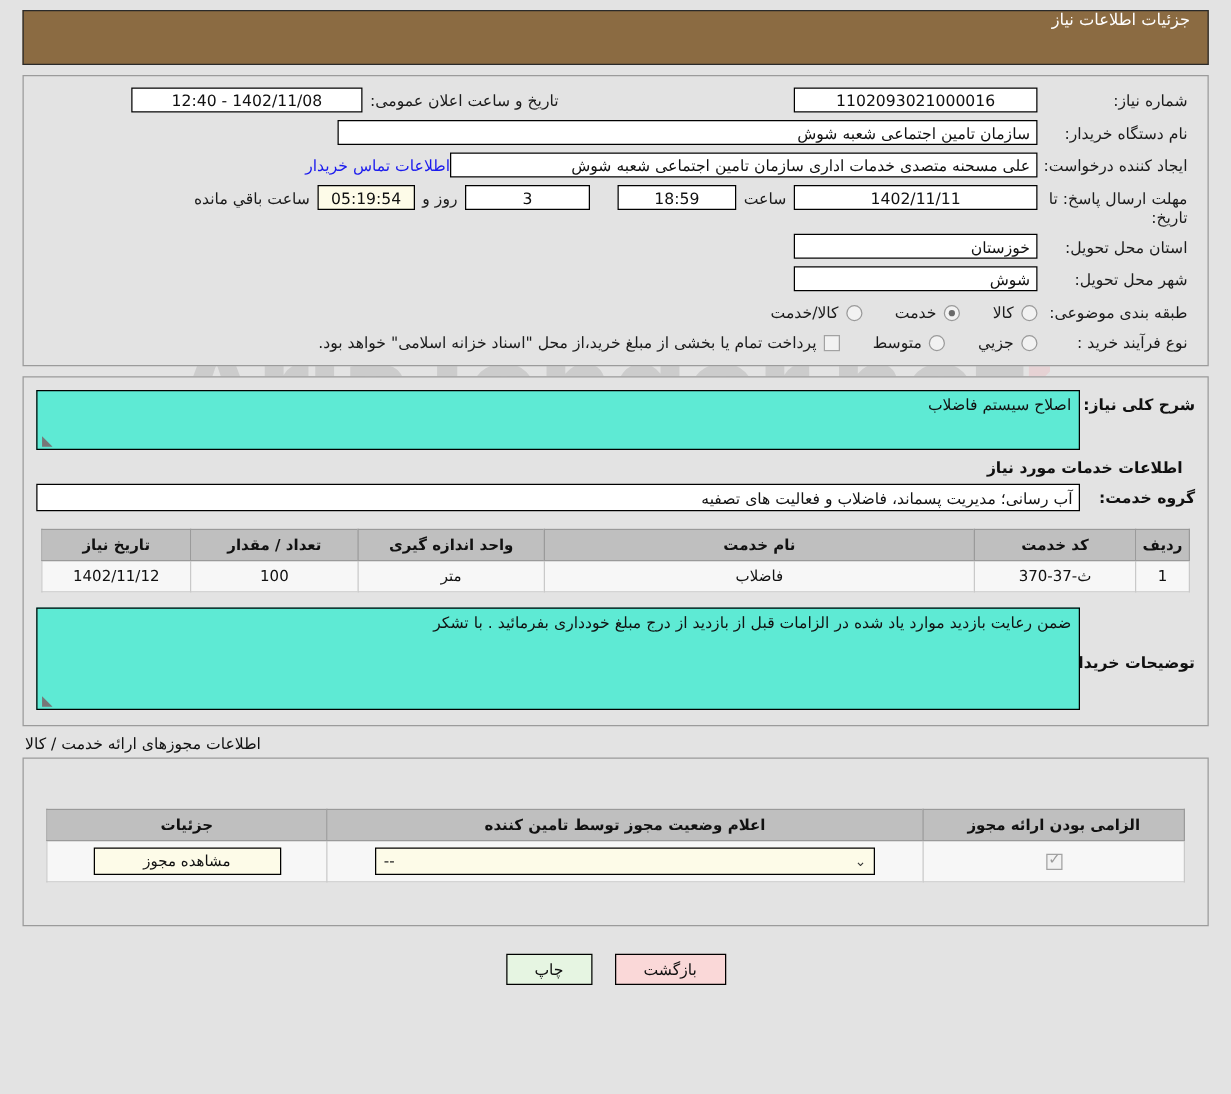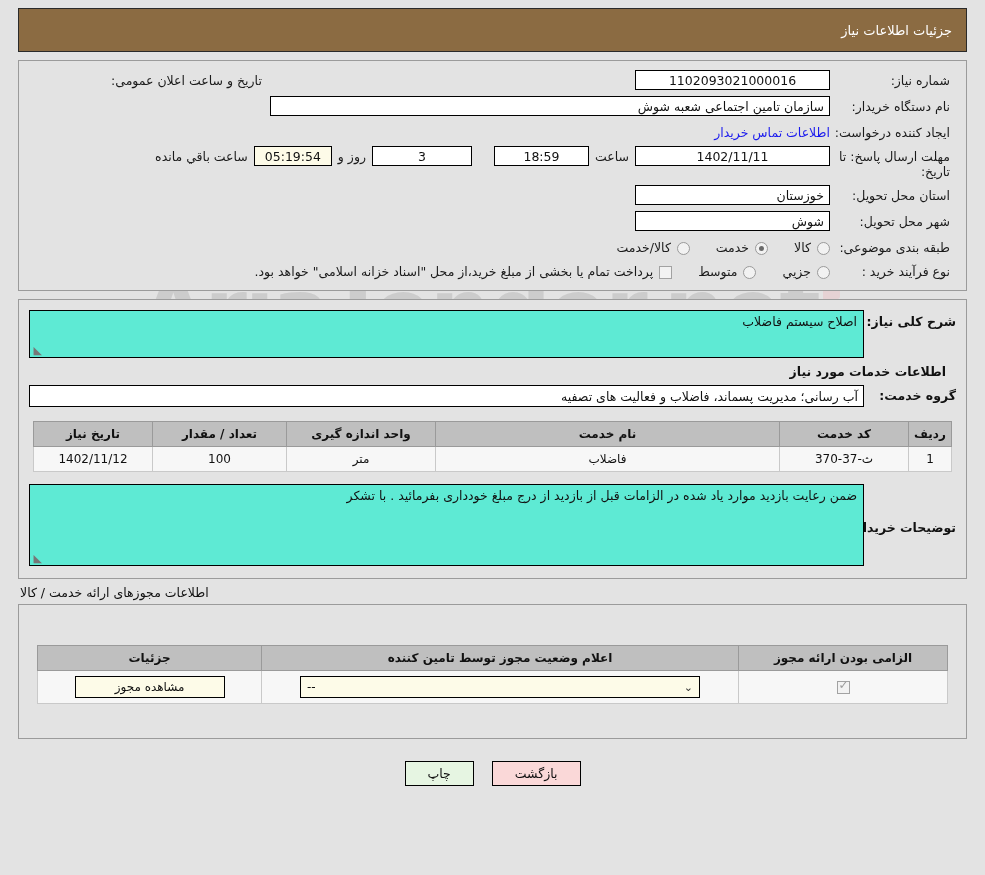--- a/index.html
+++ b/index.html
@@ -68,21 +68,20 @@
   
   .layer { position: relative; z-index: 10; }
 
   
   #header-bar {
     margin: 8px 18px 0 18px;
     height: 44px;
     background: #8b6b42;
     border: 1px solid #2a2a2a;
     display: flex;
-    align-items: center;
     justify-content: flex-start;
     box-sizing: border-box;
     padding: 0 14px;
   }
   #header-title {
     color: #ffffff;
     font-size: 13px;
     font-weight: normal;
   }
 
@@ -319,30 +318,32 @@
     <div id="header-title">جزئیات اطلاعات نیاز</div>
   </div>
 
   <div class="panel layer" style="padding:6px 6px 8px 6px;">
 
     <div class="frow">
       <div class="lbl lbl-w">شماره نیاز:</div>
       <div class="fld center" style="width:195px;">1102093021000016</div>
       <div style="flex:1;"></div>
       <div class="small-lbl">تاریخ و ساعت اعلان عمومی:</div>
+      <div class="fld center" style="width:185px;">1402/11/08 - 12:40</div>
       <div style="width:70px;"></div>
     </div>
 
     <div class="frow">
       <div class="lbl lbl-w">نام دستگاه خریدار:</div>
       <div class="fld" style="width:560px;">سازمان تامین اجتماعی شعبه شوش</div>
     </div>
 
     <div class="frow">
       <div class="lbl lbl-w">ایجاد کننده درخواست:</div>
+      <div class="fld" style="width:470px;">علی مسحنه متصدی خدمات اداری سازمان تامین اجتماعی شعبه شوش</div>
       <div class="link">اطلاعات تماس خریدار</div>
     </div>
 
     <div class="frow">
       <div class="lbl lbl-w" style="white-space:normal;line-height:15px;">مهلت ارسال پاسخ: تا تاریخ:</div>
       <div class="fld center" style="width:195px;">1402/11/11</div>
       <div class="small-lbl">ساعت</div>
       <div class="fld center" style="width:95px;">18:59</div>
       <div style="width:22px;"></div>
       <div class="fld center" style="width:100px;">3</div>

